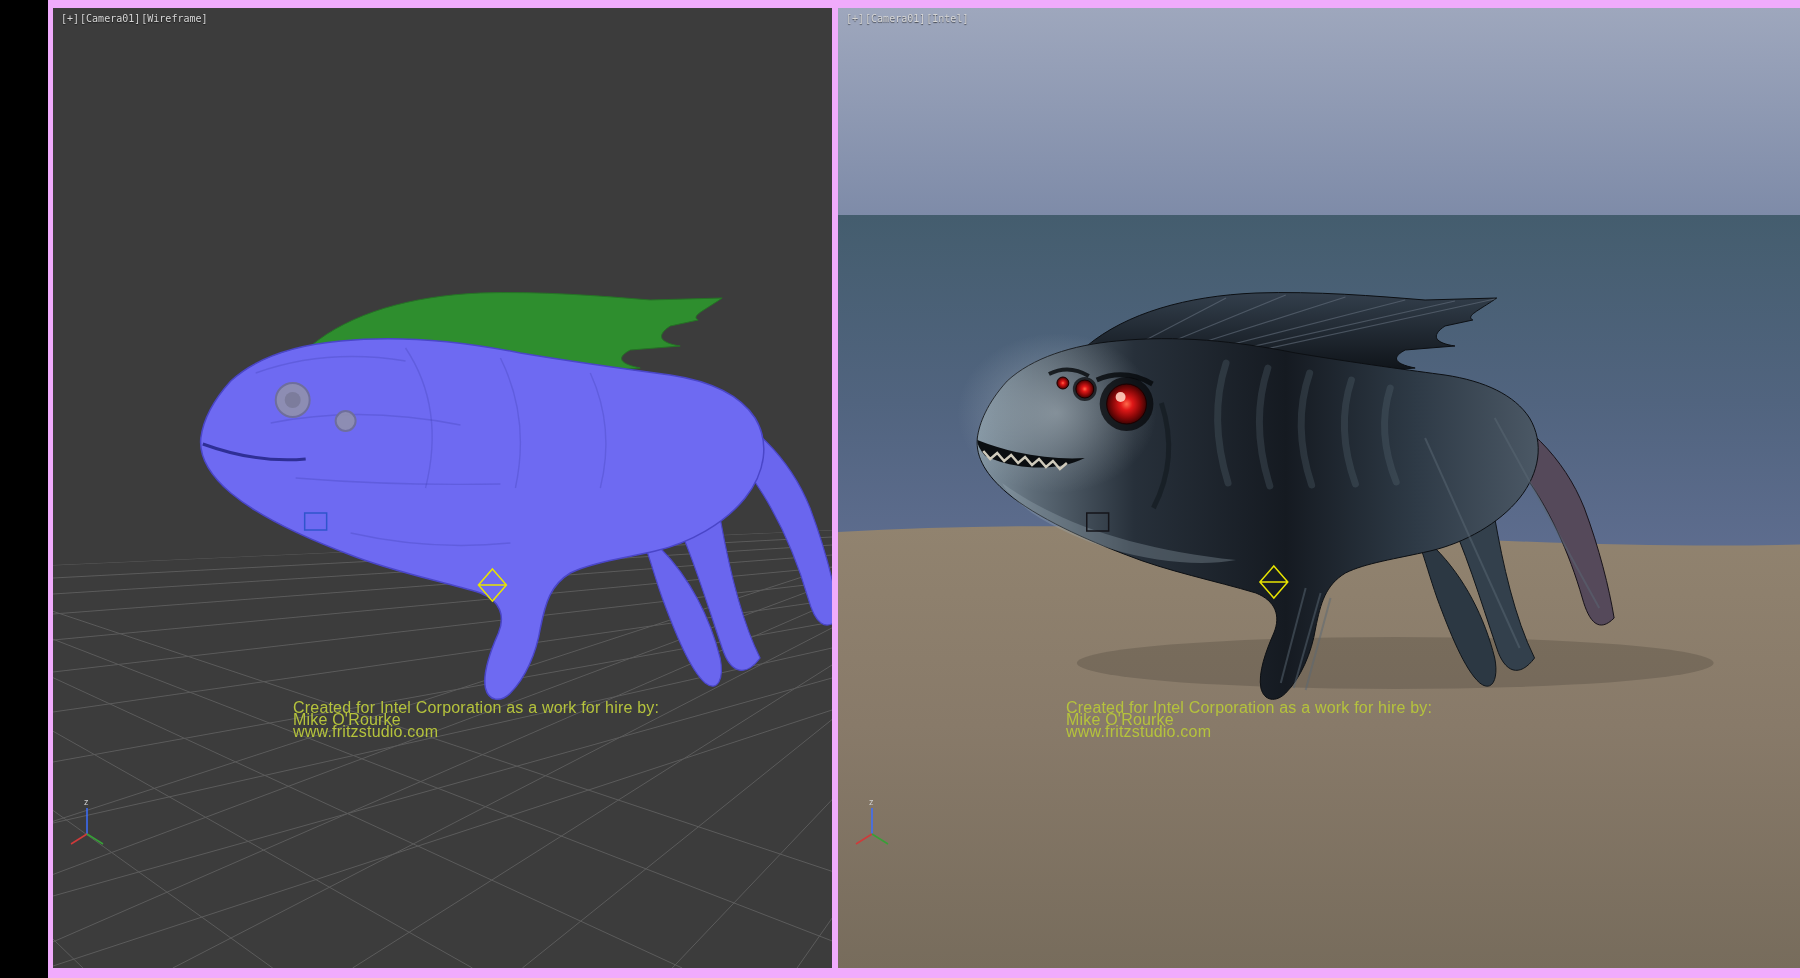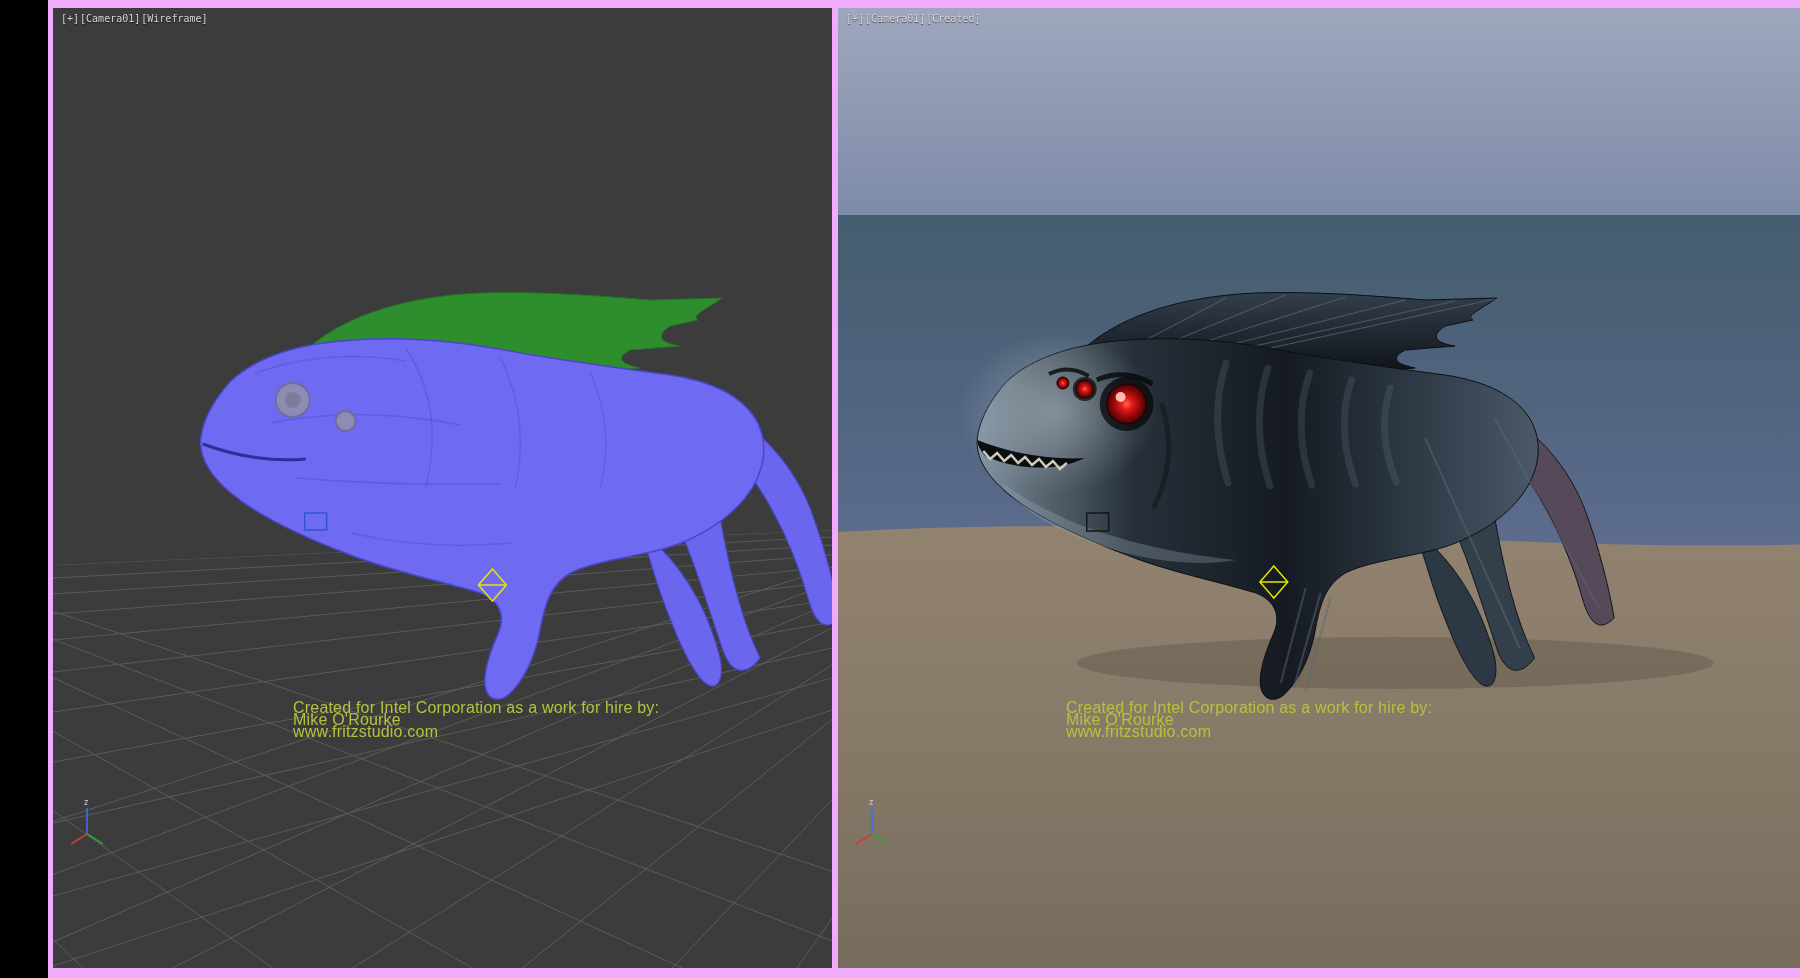--- a/index.html
+++ b/index.html
@@ -162,21 +162,21 @@
       <text x="19" y="11" font-size="9" fill="#cfcfcf">z</text>
       <line x1="22" y1="40" x2="22" y2="14" stroke="#3b6eff" stroke-width="1.5"></line>
       <line x1="22" y1="40" x2="6" y2="50" stroke="#d03a3a" stroke-width="1.5"></line>
       <line x1="22" y1="40" x2="38" y2="50" stroke="#37a037" stroke-width="1.5"></line>
     </svg>
   </div>
 
   <div class="viewport vp-right">
 
     <div class="vp-label">
-      <span>[+]</span><span>[Camera01]</span><span>[Created]</span>
+      <span>[+]</span><span>[Camera01]</span><span>[Intel]</span>
     </div>
 
     <svg class="vp-canvas" viewBox="0 0 1010 960" preserveAspectRatio="none">
 
       <rect x="0" y="0" width="1010" height="209" fill="url(#skyGrad)"></rect>
       <rect x="0" y="207" width="1010" height="340" fill="url(#seaGrad)"></rect>
       <path d="M0,524 C180,514 360,518 540,527 C720,536 880,541 1010,535 L1010,960 L0,960 Z" fill="url(#groundGrad)"></path>
       <ellipse cx="560" cy="655" rx="320" ry="26" fill="#000" opacity="0.14"></ellipse>
 
       <g transform="translate(140,280)">

